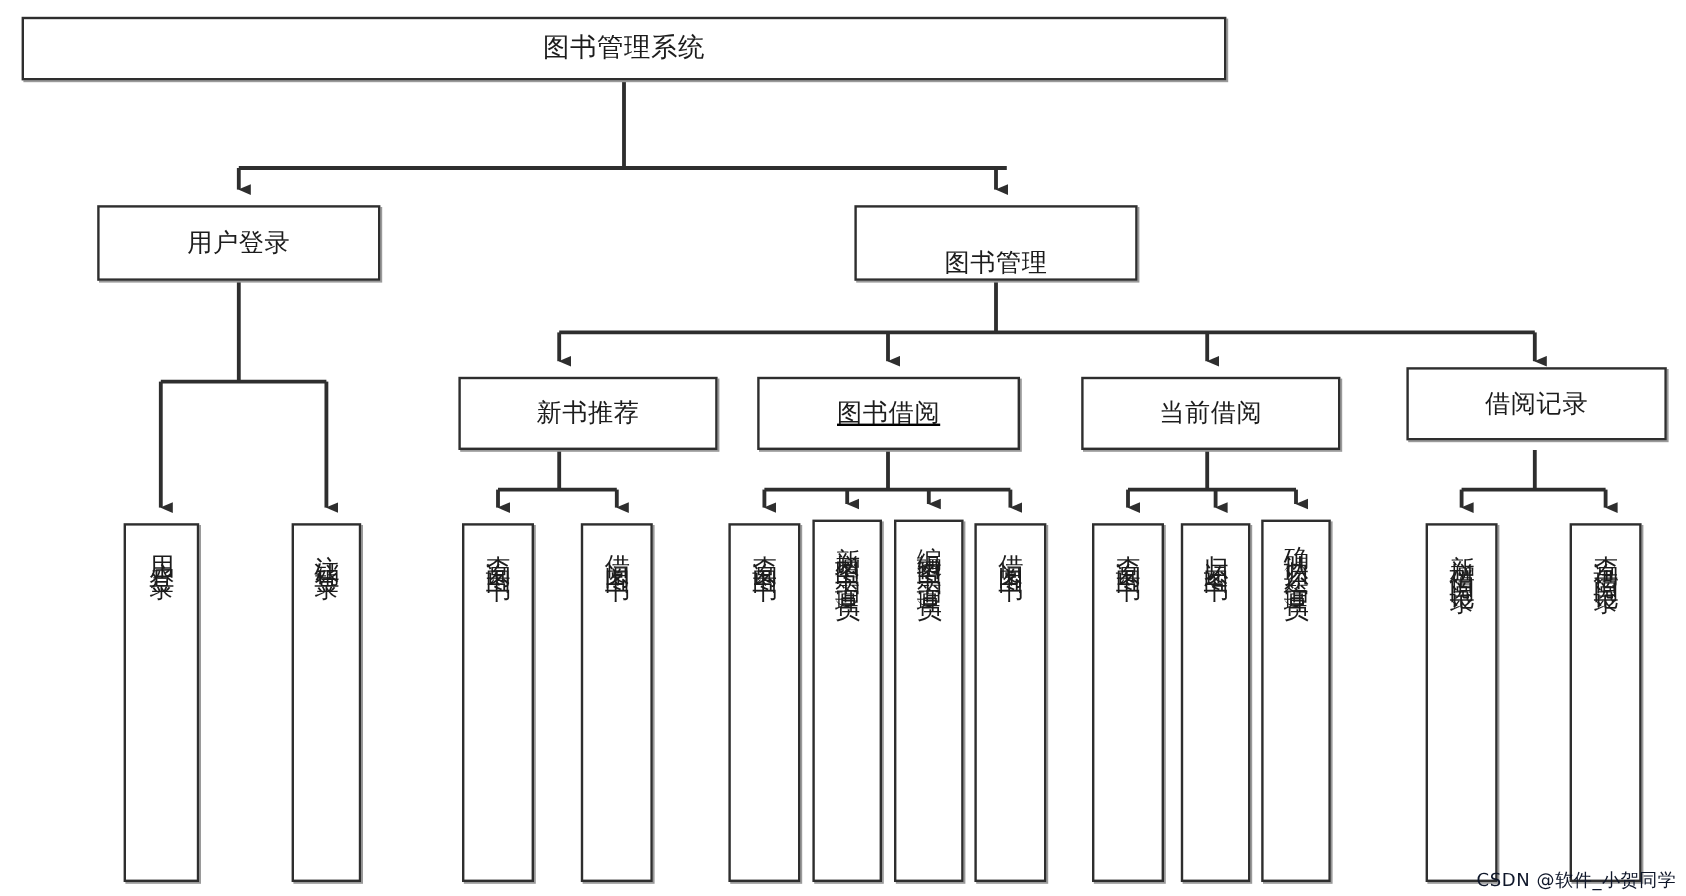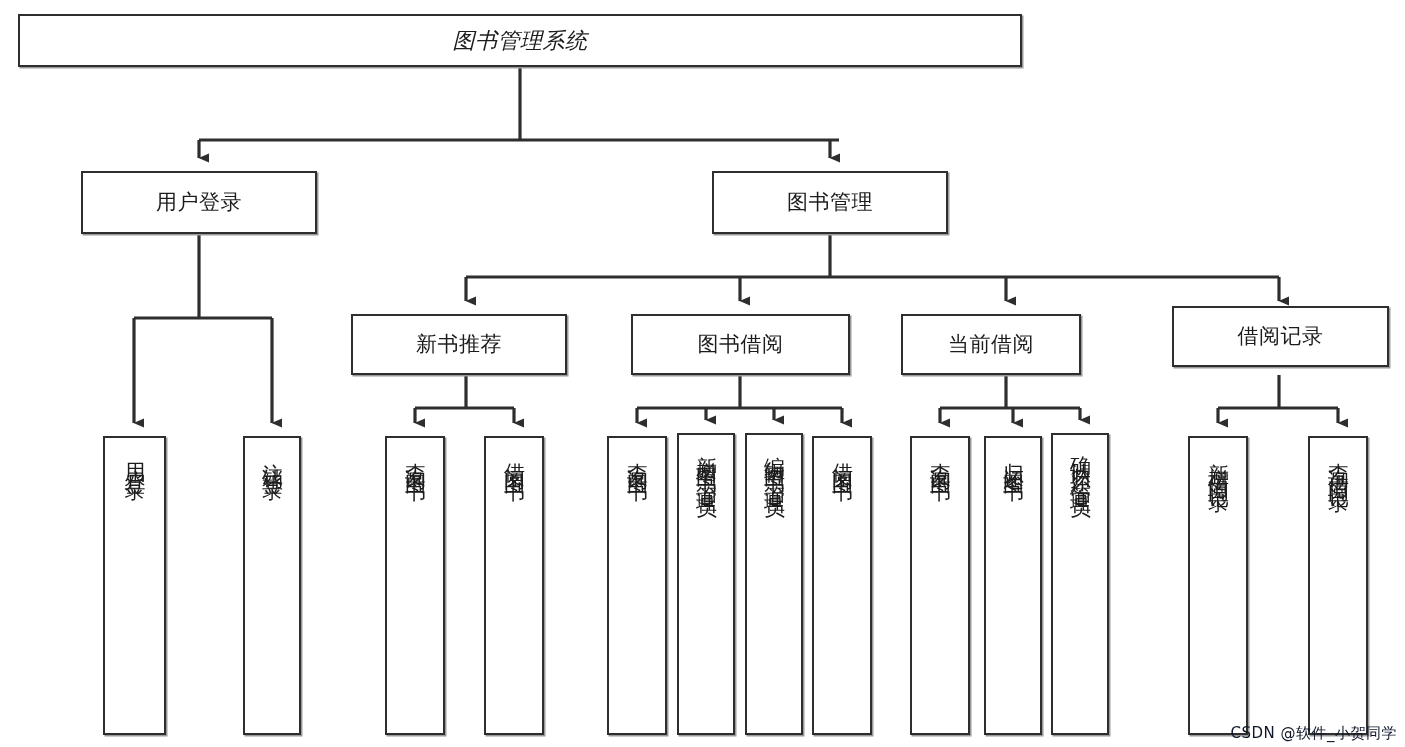--- a/index.html
+++ b/index.html
@@ -37,21 +37,20 @@
     overflow: hidden;
   }
   .node-label {
     color: #1c1c1c;
     letter-spacing: 0.5px;
     white-space: nowrap;
     line-height: 1.18;
   }
   .node.root .node-label {
     font-size: 22px;
-    font-style: italic;
   }
   .node.level2 .node-label,
   .node.level3 .node-label {
     font-size: 21px;
   }
   .node.leaf {
     align-items: flex-start;
     justify-content: center;
     padding-top: 8px;
   }
@@ -128,31 +127,31 @@
     </g>
   </svg>
 
   <div class="node root" style="left:18px; top:14px; width:1004px; height:53px;">
     <span class="node-label">图书管理系统</span>
   </div>
 
   <div class="node level2" style="left:81px; top:171px; width:236px; height:63px;">
     <span class="node-label">用户登录</span>
   </div>
-  <div class="node level2" style="left:712px; top:171px; width:236px; height:63px;">
+  <div class="node level2" style="left:712px; top:171px; width:236px; height:63px;align-items:flex-end;">
     <span class="node-label">图书管理</span>
   </div>
 
-  <div class="node level3" style="left:351px; top:314px; width:216px; height:61px;">
+  <div class="node level3" style="left:382px; top:314px; width:216px; height:61px;">
     <span class="node-label">新书推荐</span>
   </div>
-  <div class="node level3" style="left:631px; top:314px; width:219px; height:61px;">
+  <div class="node level3" style="left:631px; top:314px; width:219px; height:61px;text-decoration:underline;">
     <span class="node-label">图书借阅</span>
   </div>
-  <div class="node level3" style="left:901px; top:314px; width:180px; height:61px;">
+  <div class="node level3" style="left:901px; top:314px; width:216px; height:61px;">
     <span class="node-label">当前借阅</span>
   </div>
   <div class="node level3" style="left:1172px; top:306px; width:217px; height:61px;">
     <span class="node-label">借阅记录</span>
   </div>
 
   <div class="node leaf" style="left:103px; top:436px; width:63px; height:299px;">
     <span class="node-label">用户登录</span>
   </div>
   <div class="node leaf" style="left:243px; top:436px; width:58px; height:299px;">

